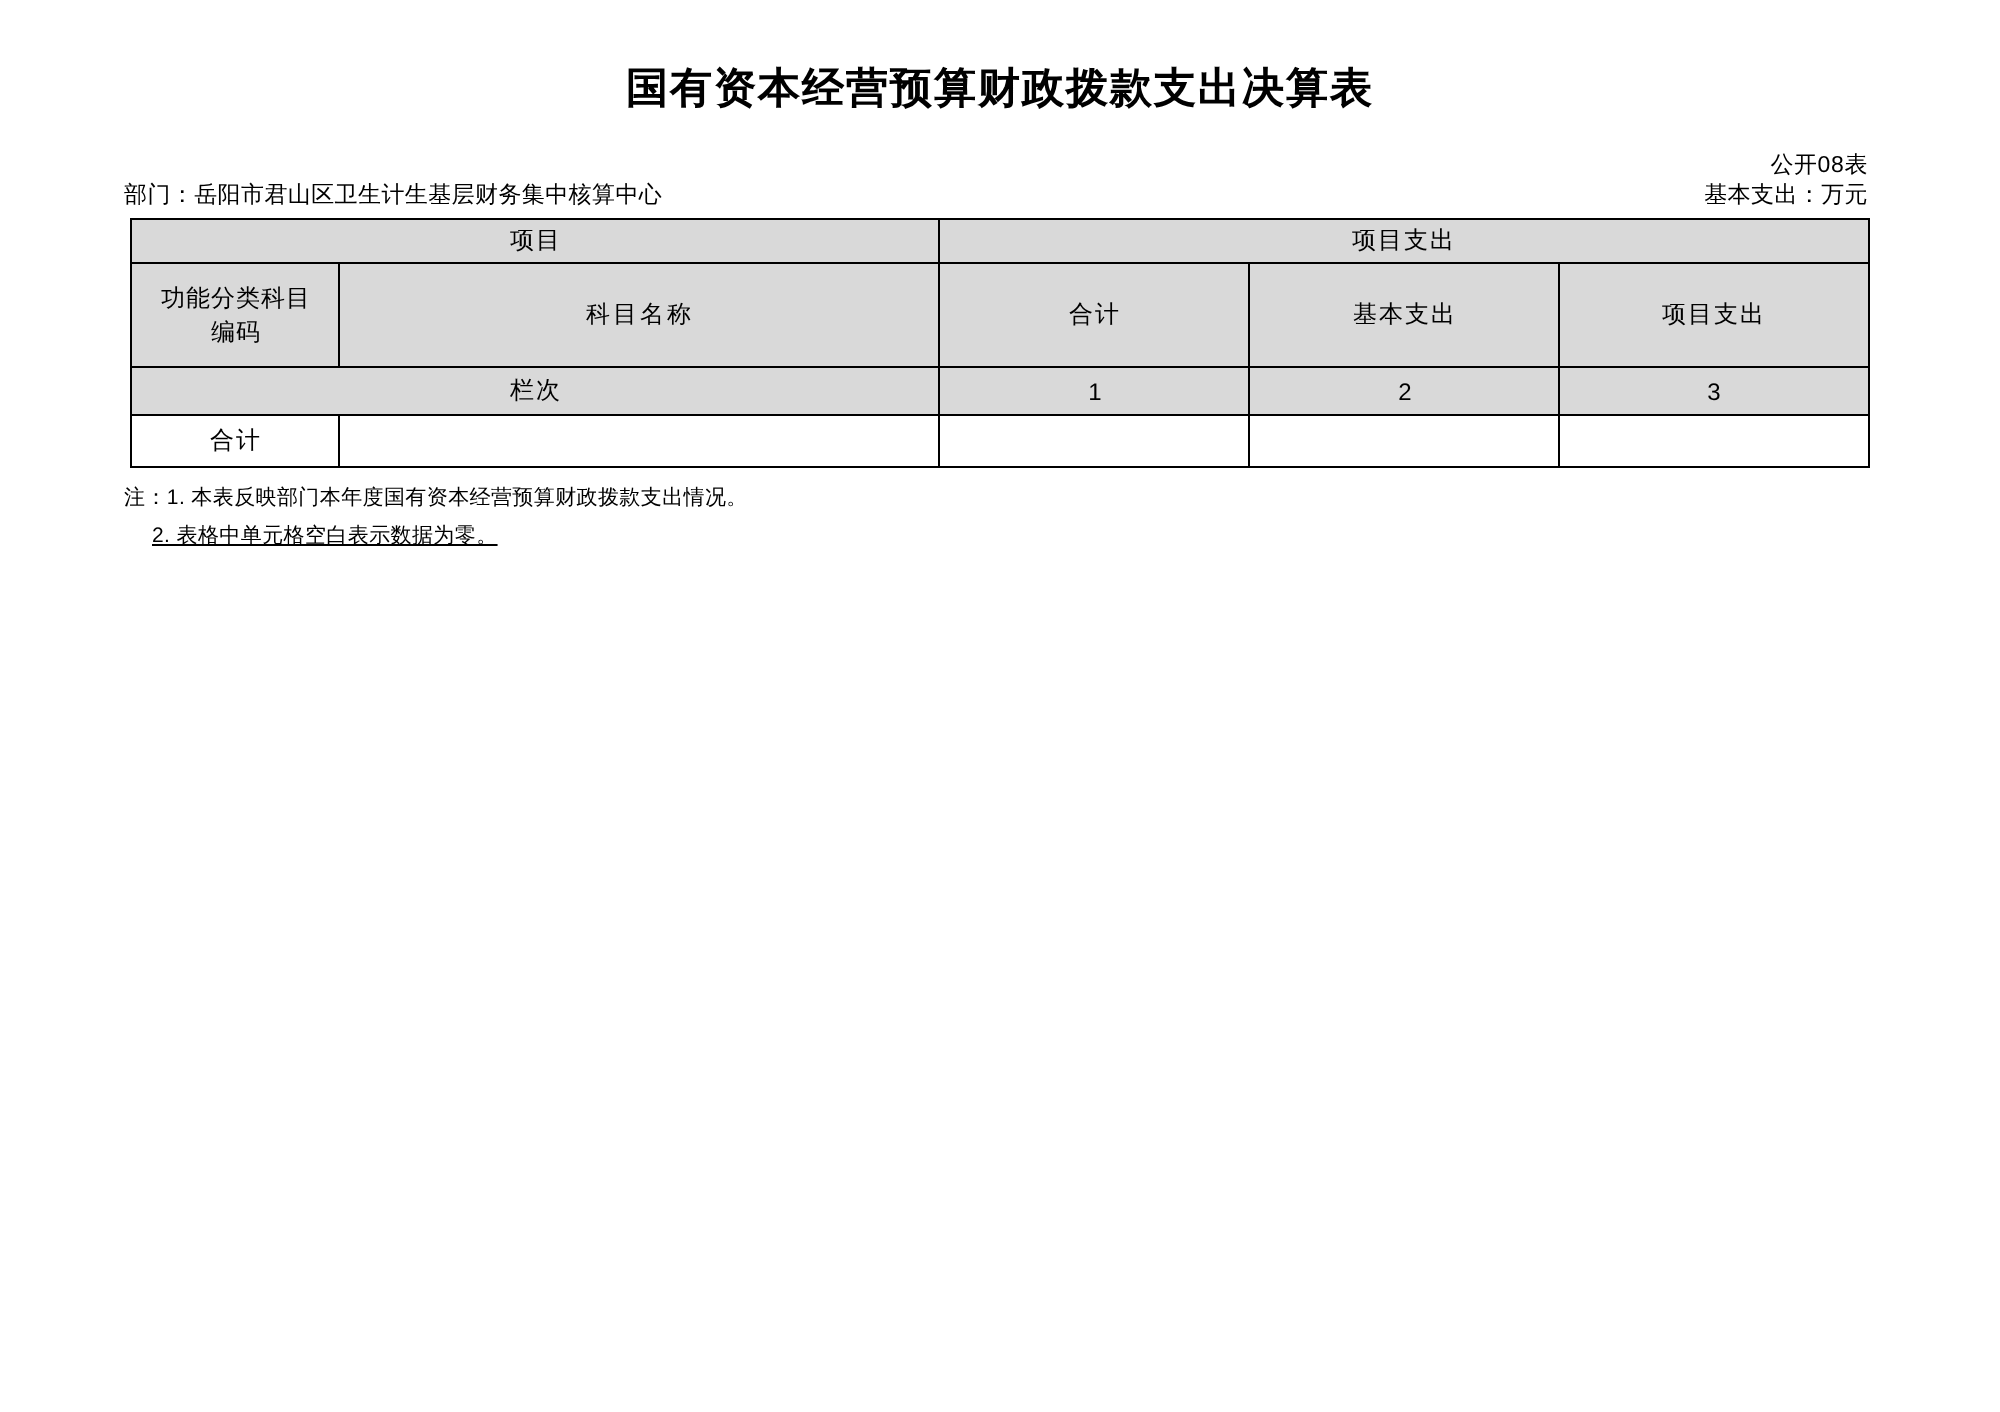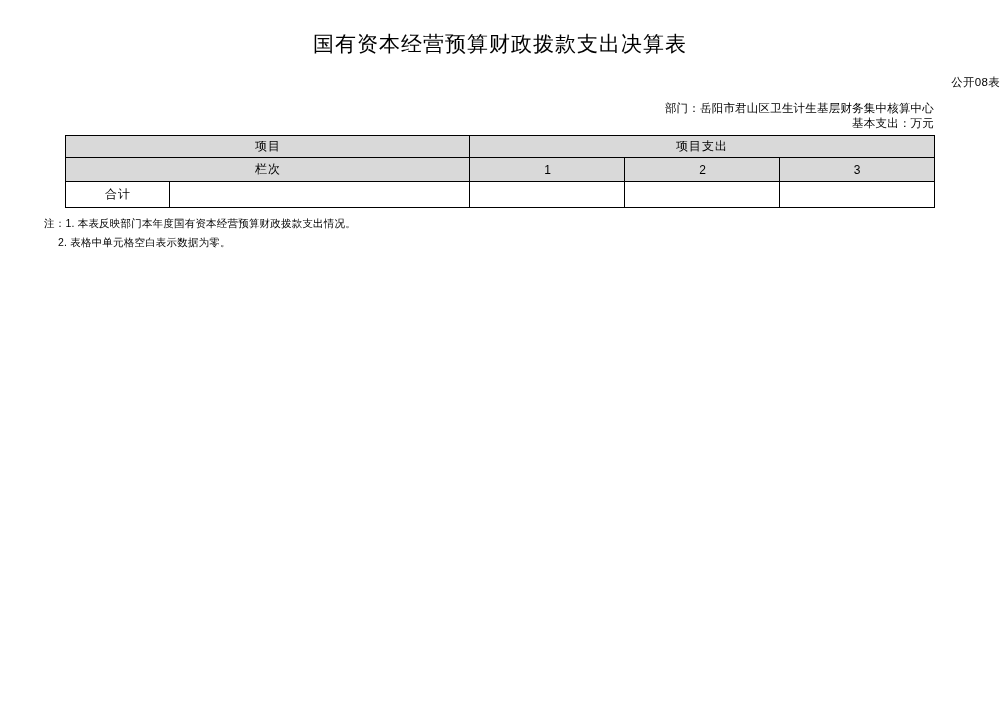--- a/index.html
+++ b/index.html
@@ -18,38 +18,38 @@
   .page {
     position: relative;
     width: 1000px;
     height: 706px;
     box-sizing: border-box;
   }
   .doc-title {
     text-align: center;
     font-family: "Liberation Serif", serif;
     font-size: 21px;
-    font-weight: normal;
+    font-weight: bold;
     letter-spacing: 1px;
     margin-top: 30px;
   }
   .form-code {
     text-align: right;
     font-size: 11.5px;
     margin-top: 17px;
+    padding-right: 66px;
     letter-spacing: 0.3px;
   }
   .meta-row {
     display: flex;
     justify-content: space-between;
     align-items: flex-end;
-    margin-top: 11px;
-    padding: 0 66px 0 80px;
+    margin-top: 0;
+    padding: 0 66px 0 62px;
     font-size: 11.5px;
-    flex-direction: column;
   }
   .meta-left {
     letter-spacing: 0.2px;
   }
   .meta-right {
     letter-spacing: 0.2px;
   }
   table.main {
     border-collapse: collapse;
     table-layout: fixed;
@@ -77,29 +77,30 @@
   .cell-code { font-size: 12.5px; line-height: 17px; letter-spacing: 0.5px; }
   .cell-num { font-size: 12px; }
   .cell-total {
     text-align: left;
     padding-left: 6px;
     font-size: 12.5px;
     letter-spacing: 1px;
   }
   .notes {
     margin: 6px 0 16px 0;
-    padding-left: 44px;
+    padding-left: 62px;
     font-size: 10.5px;
     line-height: 19px;
   }
   .note-line {
     letter-spacing: 0.2px;
   }
   .note-line.indent {
     padding-left: 14px;
+    text-decoration: underline;
   }
 </style>
 </head>
 <body>
 
 <div class="page">
 
   <div class="doc-title">国有资本经营预算财政拨款支出决算表</div>
 
   <div class="form-code">公开08表</div>
@@ -117,20 +118,30 @@
       <col style="width:300px">
       <col style="width:155px">
       <col style="width:155px">
       <col style="width:154px">
     </colgroup>
     <tbody>
       <tr class="r1">
         <td class="hdr cell-item" colspan="2">项目</td>
         <td class="hdr cell-item" colspan="3">项目支出</td>
       </tr>
+      <tr class="r2">
+        <td class="hdr cell-code">
+          <div>功能分类科目</div>
+          <div>编码</div>
+        </td>
+        <td class="hdr cell-kemu">科目名称</td>
+        <td class="hdr cell-sub">合计</td>
+        <td class="hdr cell-sub">基本支出</td>
+        <td class="hdr cell-sub">项目支出</td>
+      </tr>
       <tr class="r3">
         <td class="hdr cell-sub" colspan="2">栏次</td>
         <td class="hdr cell-num">1</td>
         <td class="hdr cell-num">2</td>
         <td class="hdr cell-num">3</td>
       </tr>
       <tr class="r4">
         <td class="cell-total">合计</td>
         <td></td>
         <td></td>

